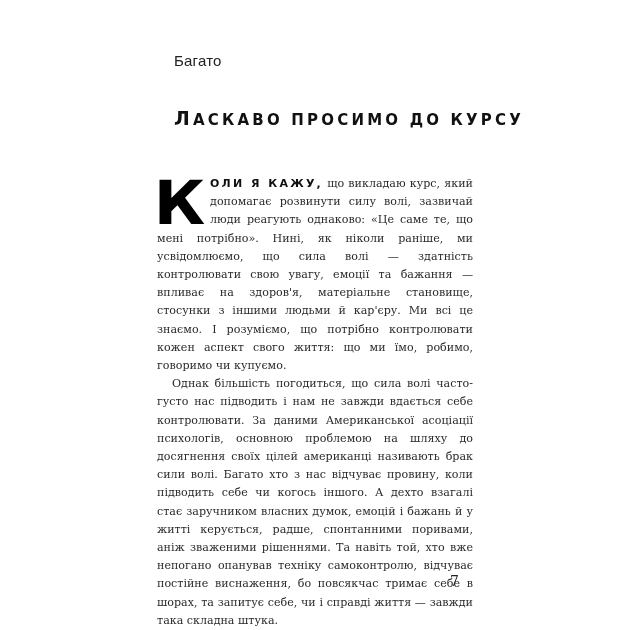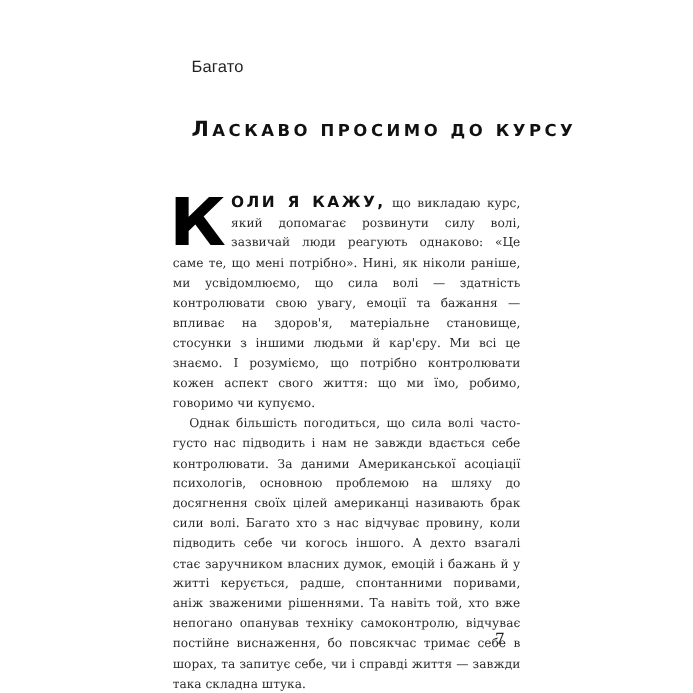--- a/index.html
+++ b/index.html
@@ -73,21 +73,21 @@
       font-size: 60px;
       line-height: 46px;
       height: 48px;
       margin: 5px 6px 0 -2px;
       color: #000;
       transform: scaleX(1.05);
     }
     .lead-in {
       font-family: "DejaVu Sans", sans-serif;
       font-weight: bold;
-      font-size: 14px;
+      font-size: 11px;
       letter-spacing: 2.2px;
       text-transform: uppercase;
       color: #111;
     }
     .page-number {
       position: absolute;
       left: 450px;
       top: 573px;
       font-family: "DejaVu Serif", serif;
       font-size: 14px;

